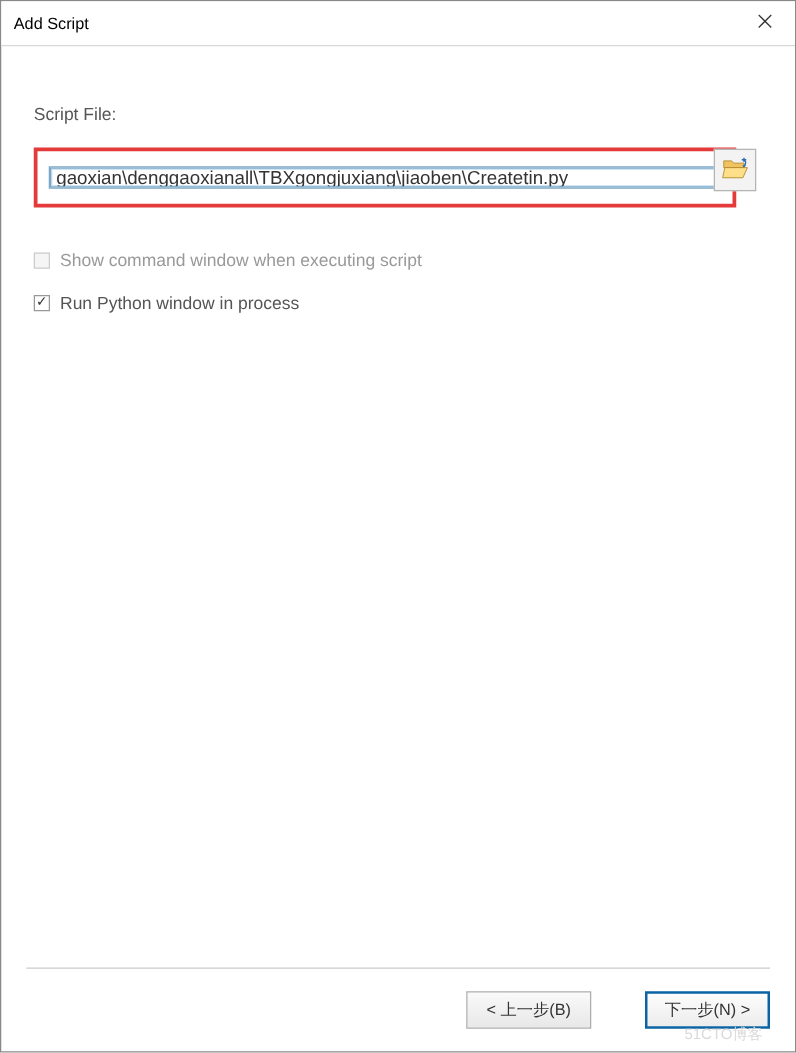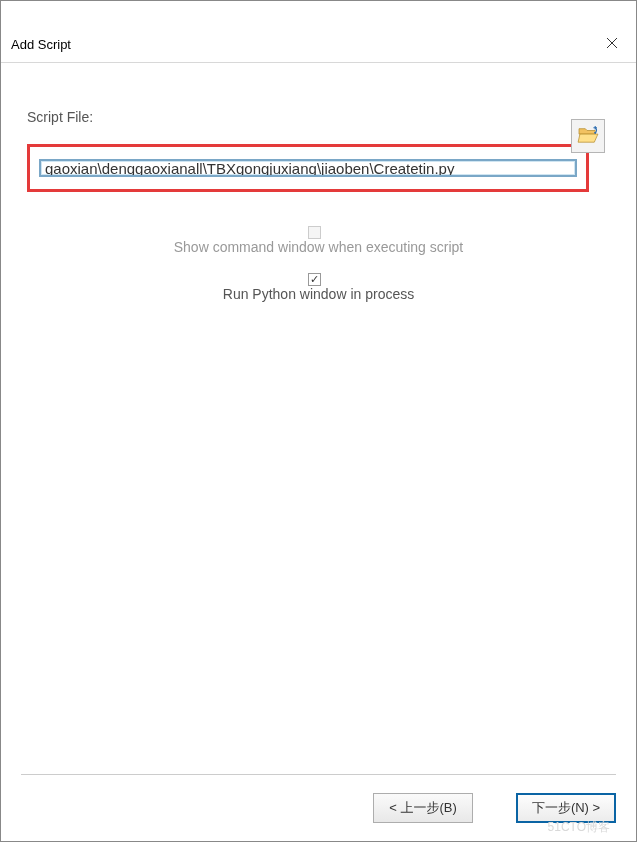--- a/index.html
+++ b/index.html
@@ -14,21 +14,20 @@
       overflow: hidden;
     }
     .titlebar {
       height: 36px;
       display: flex;
       align-items: center;
       justify-content: space-between;
       padding-left: 10px;
       background: #fff;
       border-bottom: 1px solid #d8d8d8;
-      margin-top: 26px;
     }
     .titlebar-title { font-size: 13px; color: #000; }
     .close-btn {
       width: 48px; height: 36px;
       display: flex; align-items: center; justify-content: center;
       color: #333;
     }
     .close-btn svg { width: 12px; height: 12px; stroke: #333; stroke-width: 1; }
     .content {
       padding: 46px 26px 0 26px;
@@ -64,21 +63,20 @@
       background: #f3f3f3;
       display: flex; align-items: center; justify-content: center;
       z-index: 0;
     }
     .folder-icon svg { width: 22px; height: 18px; }
     .checks { margin-top: 34px; }
     .check-row {
       display: flex; align-items: center;
       font-size: 14px; color: #555;
       margin-bottom: 18px;
-      flex-direction: column;
     }
     .check-row.disabled { color: #999; }
     .checkbox {
       width: 13px; height: 13px;
       border: 1px solid #999;
       margin-right: 8px;
       display: inline-flex; align-items: center; justify-content: center;
       background: #fff;
     }
     .check-row.disabled .checkbox { border-color: #ccc; background: #f5f5f5; }

